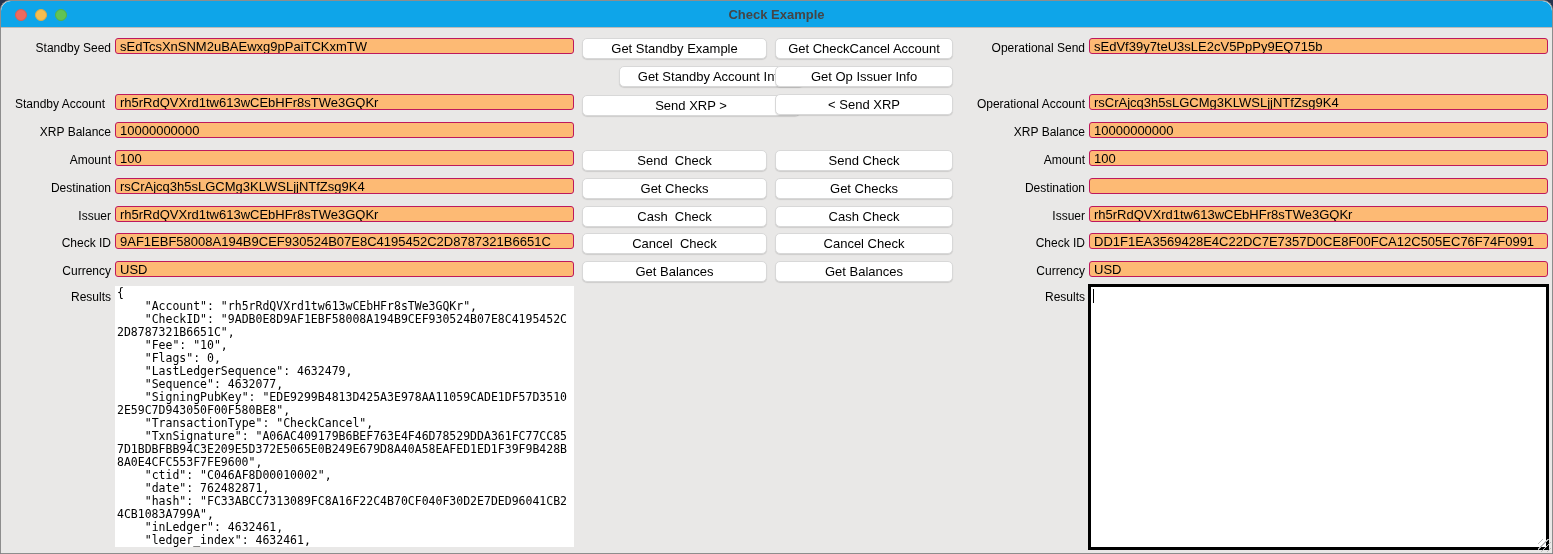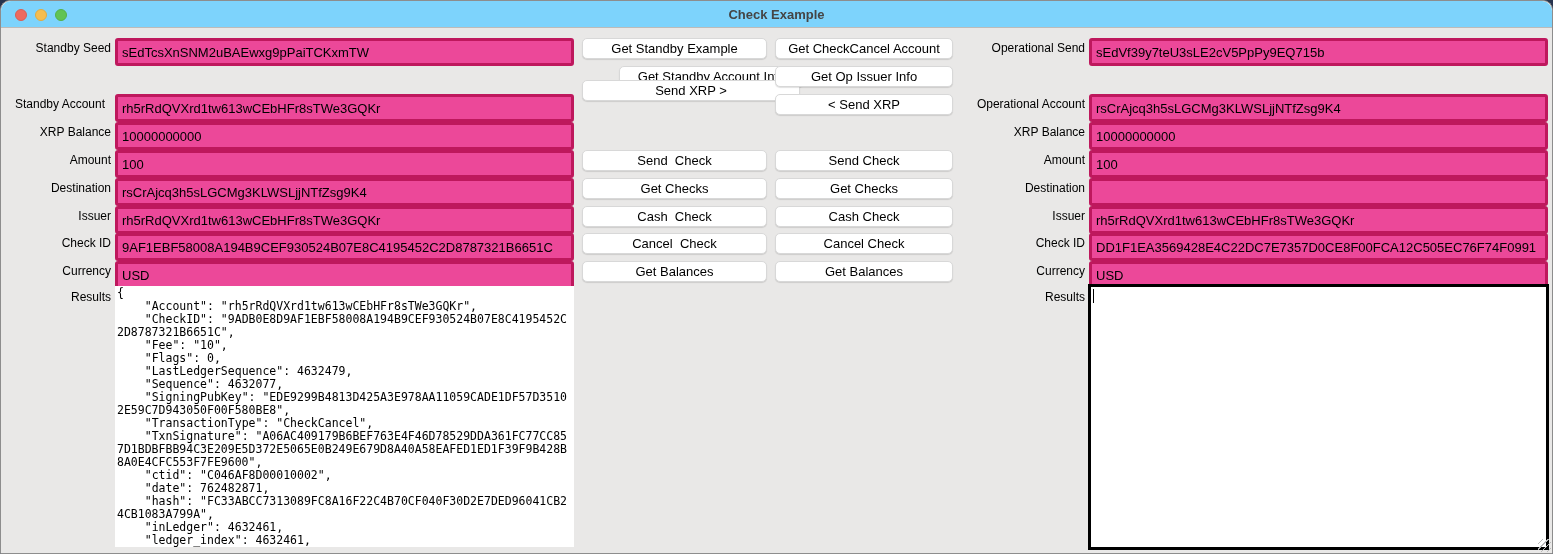--- a/index.html
+++ b/index.html
@@ -12,41 +12,41 @@
   }
   .window {
     position:absolute; left:0; top:0; width:1553px; height:554px;
     background:#e9e8e7;
     border-radius:10px 10px 0 0;
     border:1px solid #8d8d8d;
     overflow:hidden;
   }
   .titlebar {
     position:absolute; left:0; top:0; right:0; height:27px;
-    background:#7dd3fc;
+    background:#0ea5e9;
     border-bottom:1px solid #bdbbb9;
     border-radius:10px 10px 0 0;
   }
   .traffic { position:absolute; top:8px; width:12px; height:12px; border-radius:50%; }
   .tl-close { left:14px;  background:#ee6a5f; border:0.5px solid #d95f54; }
   .tl-min   { left:34px;  background:#f5bd4f; border:0.5px solid #dfab42; }
   .tl-zoom  { left:54px;  background:#61c354; border:0.5px solid #55b148; }
   .title {
     position:absolute; left:0; right:0; top:0; height:27px;
     text-align:center; line-height:27px;
     font-size:13px; font-weight:bold; color:#454545;
   }
   .label {
     position:absolute; height:20px; line-height:20px;
     font-size:12px; color:#000; text-align:right;
     white-space:nowrap;
   }
   .entry {
-    position:absolute; height:28px;
-    background:#ec4899; border:3px solid #be185d; border-radius:3px;
+    position:absolute; height:16px;
+    background:#fdba74; border:1px solid #be185d; border-radius:3px;
     font-family:"Liberation Sans", sans-serif;
     font-size:13px; color:#000; padding:0 4px;
     outline:none;
   }
   .btn {
     position:absolute; height:21px;
     background:#fff; border:1px solid #d8d8d8; border-radius:5px;
     box-shadow:0 1px 1px rgba(0,0,0,0.12);
     font-family:"Liberation Sans", sans-serif;
     font-size:13px; color:#000; text-align:center; line-height:19px;
@@ -125,21 +125,21 @@
 8A0E4CFC553F7FE9600",
     "ctid": "C046AF8D00010002",
     "date": 762482871,
     "hash": "FC33ABCC7313089FC8A16F22C4B70CF040F30D2E7DED96041CB2
 4CB1083A799A",
     "inLedger": 4632461,
     "ledger_index": 4632461,</div>
 
   <button class="btn" style="left:581px; top:37px;  width:185px;">Get Standby Example</button>
   <button class="btn" style="left:581px; top:65px;  width:185px;margin-left:37px;">Get Standby Account Info</button>
-  <button class="btn" style="left:581px; top:79px;  width:218px;">Send XRP &gt;</button>
+  <button class="btn" style="left:581px; top:94px;  width:218px;">Send XRP &gt;</button>
   <button class="btn" style="left:581px; top:149px; width:185px;">Send  Check</button>
   <button class="btn" style="left:581px; top:177px; width:185px;">Get Checks</button>
   <button class="btn" style="left:581px; top:205px; width:185px;">Cash  Check</button>
   <button class="btn" style="left:581px; top:232px; width:185px;">Cancel  Check</button>
   <button class="btn" style="left:581px; top:260px; width:185px;">Get Balances</button>
 
   <button class="btn" style="left:774px; top:37px;  width:178px;">Get CheckCancel Account</button>
   <button class="btn" style="left:774px; top:65px;  width:178px;">Get Op Issuer Info</button>
   <button class="btn" style="left:774px; top:93px;  width:178px;">&lt; Send XRP</button>
   <button class="btn" style="left:774px; top:149px; width:178px;">Send Check</button>

